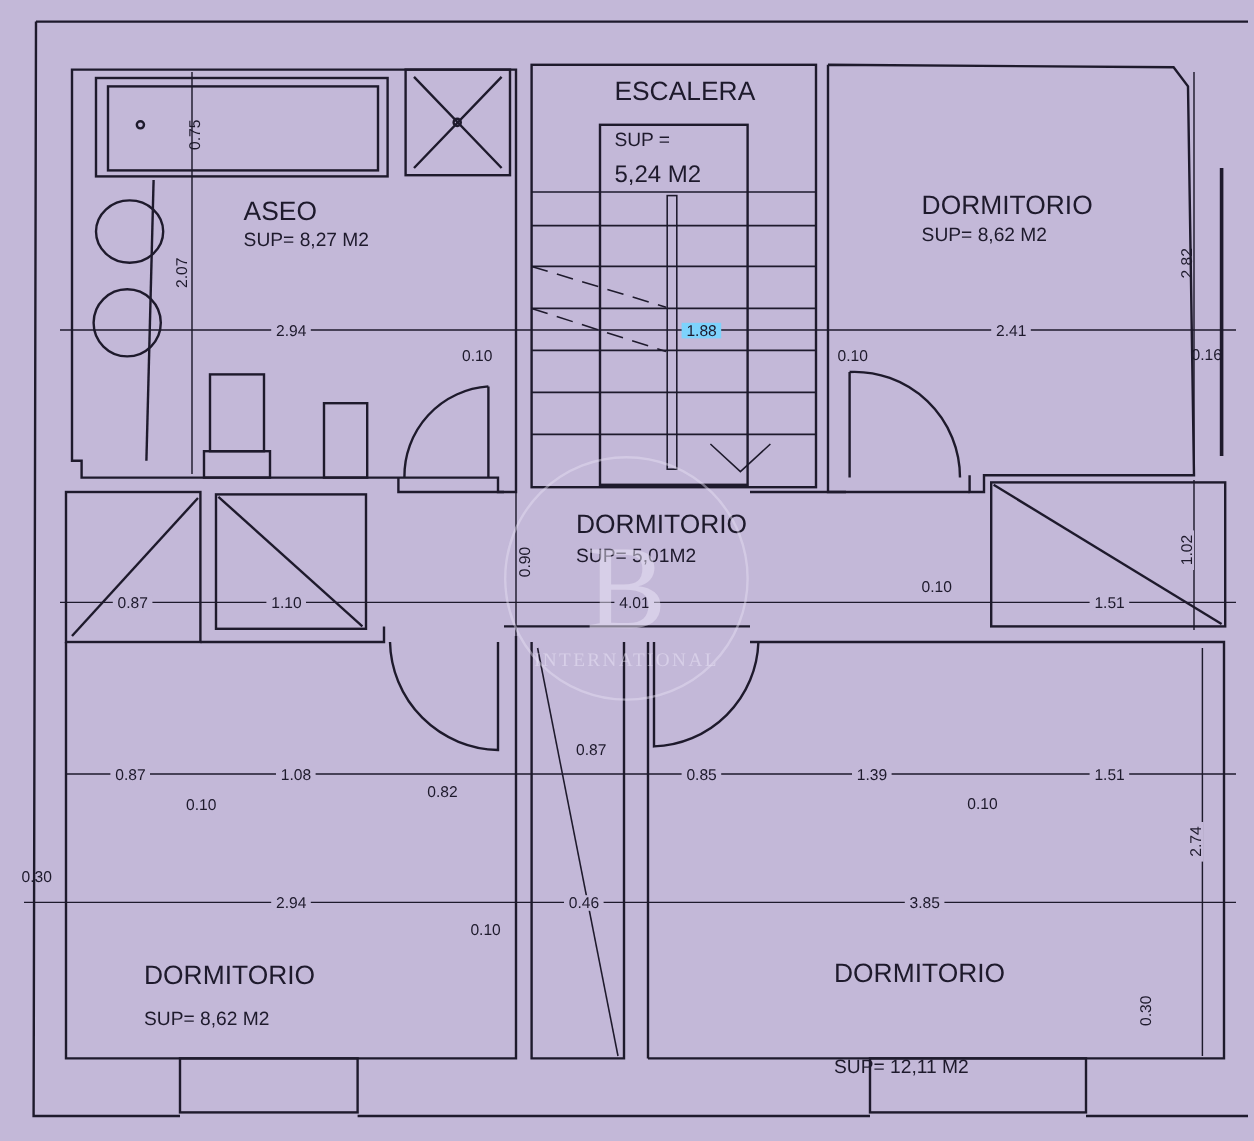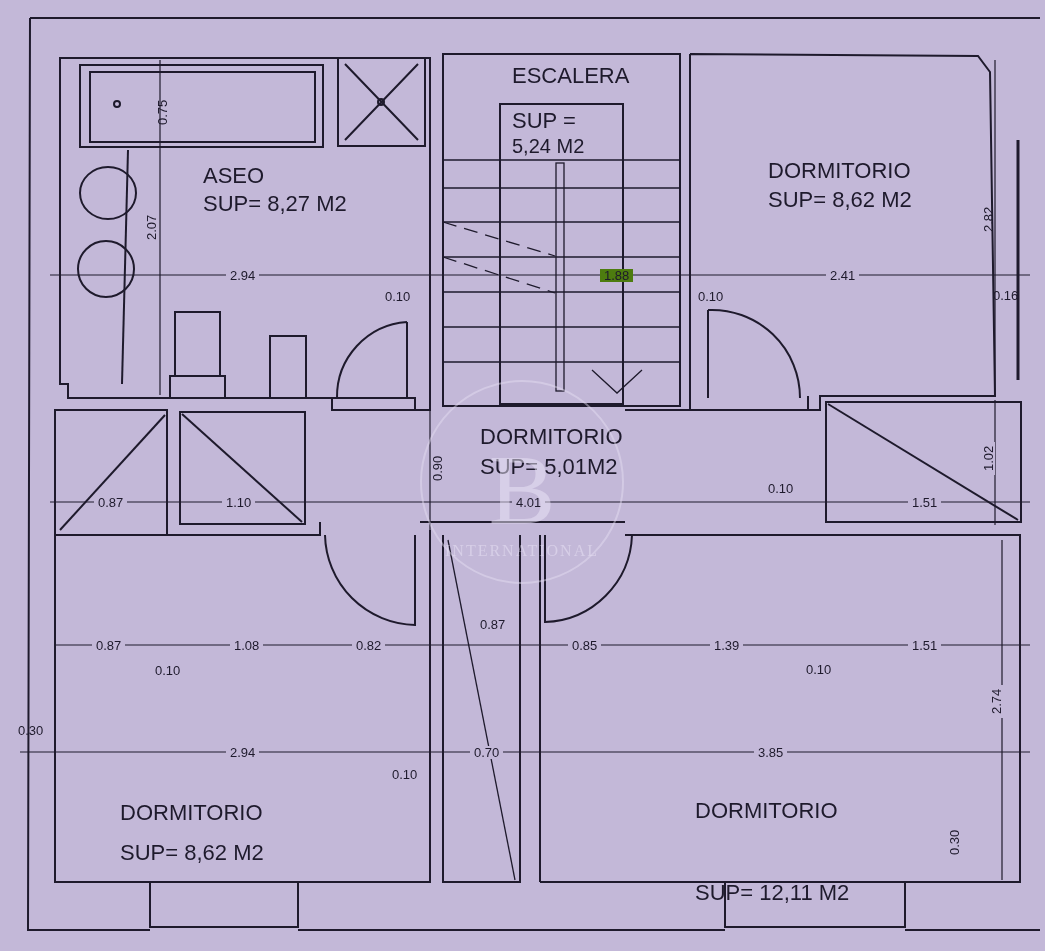--- a/index.html
+++ b/index.html
@@ -8,21 +8,21 @@
     background: #c3b8d8;
     font-family: "Liberation Sans", sans-serif;
     position: relative;
   }
   .plan { position: absolute; left: 0; top: 0; width: 1045px; height: 951px; }
   .lbl {
     position: absolute; color: #1e1a2c; white-space: nowrap;
     font-family: "Liberation Sans", sans-serif; line-height: 1;
   }
   .room-name { font-size: 22px; }
-  .room-area { font-size: 22px; }
+  .room-area { font-size: 16px; }
   .dim { font-size: 13px; }
   .vert { transform-origin: left top; transform: rotate(-90deg); }
   .watermark {
     position: absolute; left: 420px; top: 380px; width: 200px; height: 200px;
     border-radius: 50%; border: 2px solid rgba(230,225,245,0.45);
     color: rgba(235,230,248,0.5); font-family: "Liberation Serif", serif;
   }
   .wm-text { position: absolute; width: 100%; text-align: center; }
 </style>
 </head>
@@ -114,48 +114,48 @@
 <div class="lbl room-name" style="left:120px;top:802px;">DORMITORIO</div>
 <div class="lbl room-area" style="left:120px;top:842px;">SUP= 8,62 M2</div>
 
 <div class="lbl room-name" style="left:695px;top:800px;">DORMITORIO</div>
 <div class="lbl room-area" style="left:695px;top:882px;">SUP= 12,11 M2</div>
 
 <div class="lbl dim vert" style="left:156px;top:125px;">0.75</div>
 <div class="lbl dim vert" style="left:145px;top:240px;">2.07</div>
 <div class="lbl dim" style="left:226px;top:269px;background:#c3b8d8;padding:0 4px;">2.94</div>
 <div class="lbl dim" style="left:385px;top:290px;">0.10</div>
-<div class="lbl dim" style="left:600px;top:269px;background:#4d7c0f;padding:0 4px;">1.88</div>
+<div class="lbl dim" style="left:568px;top:269px;background:#7dd3fc;padding:0 4px;">1.88</div>
 <div class="lbl dim" style="left:698px;top:290px;">0.10</div>
 <div class="lbl dim" style="left:826px;top:269px;background:#c3b8d8;padding:0 4px;">2.41</div>
 <div class="lbl dim vert" style="left:982px;top:232px;">2.82</div>
 <div class="lbl dim" style="left:993px;top:289px;">0.16</div>
 
 <div class="lbl dim" style="left:94px;top:496px;background:#c3b8d8;padding:0 4px;">0.87</div>
 <div class="lbl dim" style="left:222px;top:496px;background:#c3b8d8;padding:0 4px;">1.10</div>
 <div class="lbl dim vert" style="left:431px;top:485px;background:#c3b8d8;padding:0 4px;">0.90</div>
 <div class="lbl dim" style="left:512px;top:496px;background:#c3b8d8;padding:0 4px;">4.01</div>
 <div class="lbl dim" style="left:768px;top:482px;">0.10</div>
 <div class="lbl dim" style="left:908px;top:496px;background:#c3b8d8;padding:0 4px;">1.51</div>
 <div class="lbl dim vert" style="left:982px;top:475px;background:#c3b8d8;padding:0 4px;">1.02</div>
 
 <div class="lbl dim" style="left:92px;top:639px;background:#c3b8d8;padding:0 4px;">0.87</div>
 <div class="lbl dim" style="left:155px;top:664px;">0.10</div>
 <div class="lbl dim" style="left:230px;top:639px;background:#c3b8d8;padding:0 4px;">1.08</div>
-<div class="lbl dim" style="left:352px;top:639px;background:#c3b8d8;padding:0 4px;text-align:right;">0.82</div>
+<div class="lbl dim" style="left:352px;top:653px;background:#c3b8d8;padding:0 4px;text-align:right;">0.82</div>
 <div class="lbl dim" style="left:480px;top:618px;">0.87</div>
 <div class="lbl dim" style="left:568px;top:639px;background:#c3b8d8;padding:0 4px;">0.85</div>
 <div class="lbl dim" style="left:710px;top:639px;background:#c3b8d8;padding:0 4px;">1.39</div>
 <div class="lbl dim" style="left:806px;top:663px;">0.10</div>
 <div class="lbl dim" style="left:908px;top:639px;background:#c3b8d8;padding:0 4px;">1.51</div>
 
 <div class="lbl dim" style="left:18px;top:724px;">0.30</div>
 <div class="lbl dim" style="left:226px;top:746px;background:#c3b8d8;padding:0 4px;">2.94</div>
 <div class="lbl dim" style="left:392px;top:768px;">0.10</div>
-<div class="lbl dim" style="left:470px;top:746px;background:#c3b8d8;padding:0 4px;">0.70</div>
+<div class="lbl dim" style="left:470px;top:746px;background:#c3b8d8;padding:0 4px;">0.46</div>
 <div class="lbl dim" style="left:754px;top:746px;background:#c3b8d8;padding:0 4px;">3.85</div>
 <div class="lbl dim vert" style="left:990px;top:718px;background:#c3b8d8;padding:0 4px;">2.74</div>
 <div class="lbl dim vert" style="left:948px;top:855px;">0.30</div>
 
 <div class="watermark">
   <div class="wm-text" style="top:50px;font-size:100px;">B</div>
   <div class="wm-text" style="top:160px;font-size:16px;letter-spacing:2px;">INTERNATIONAL</div>
 </div>
 
 </body></html>

